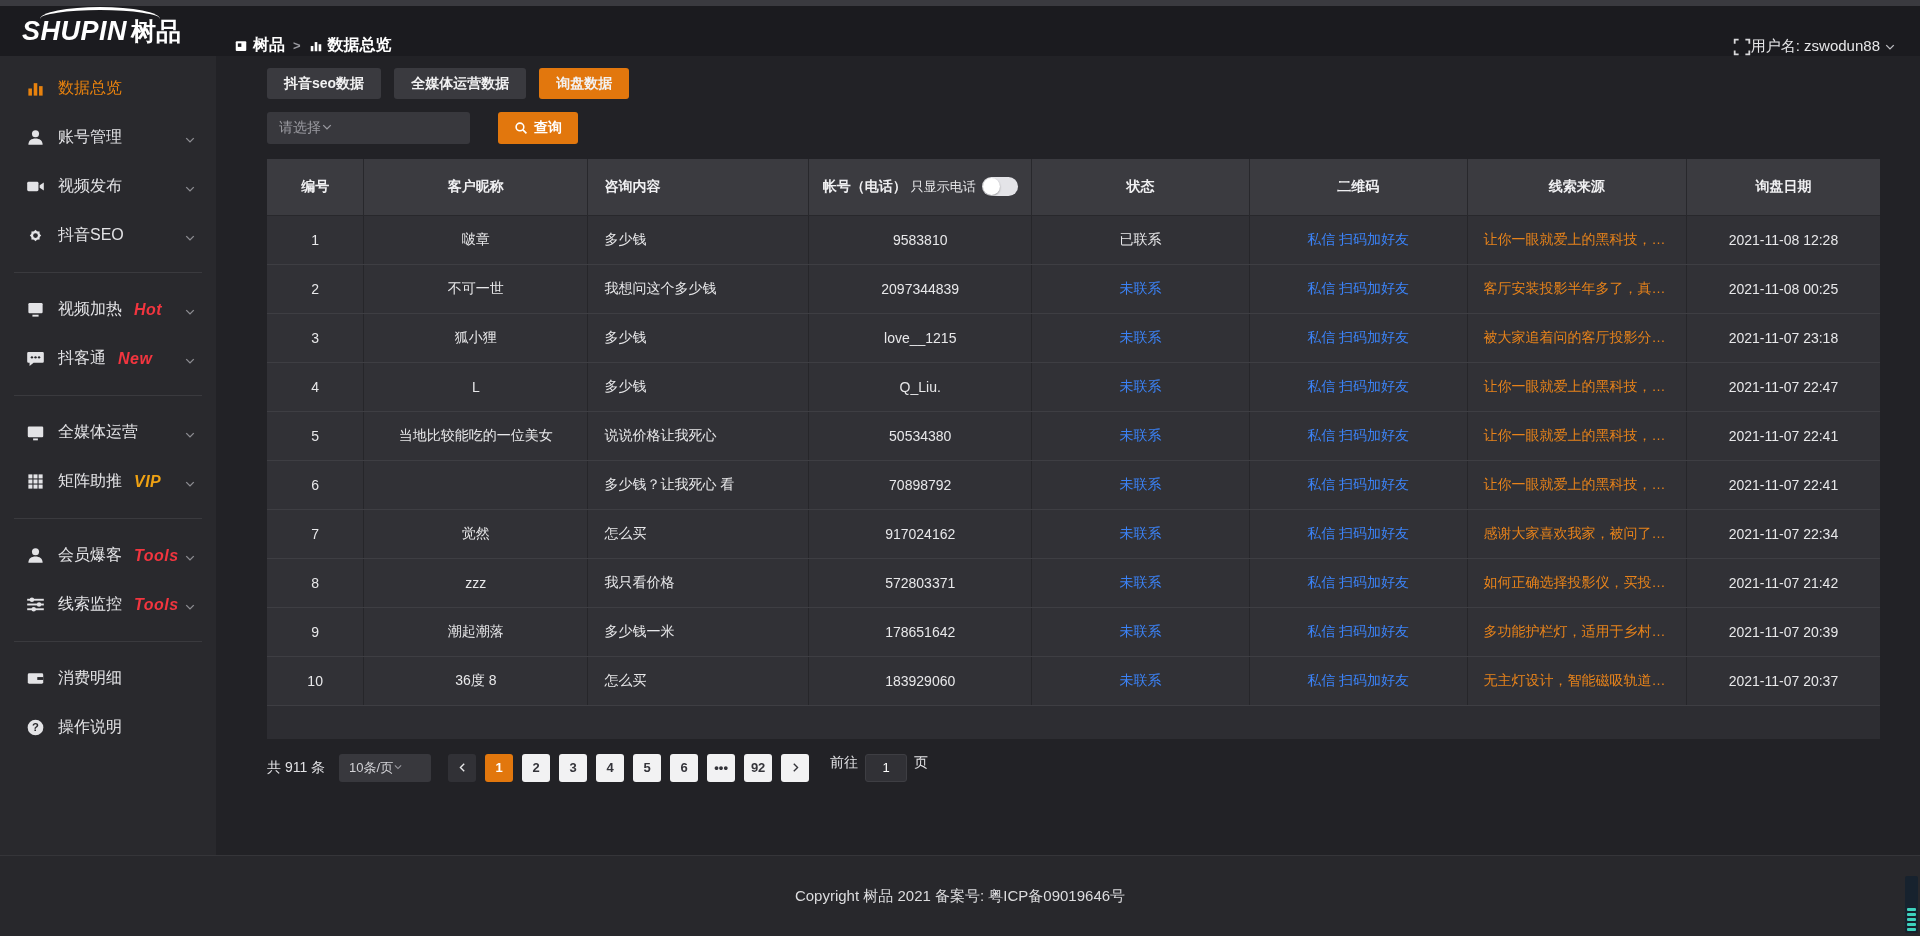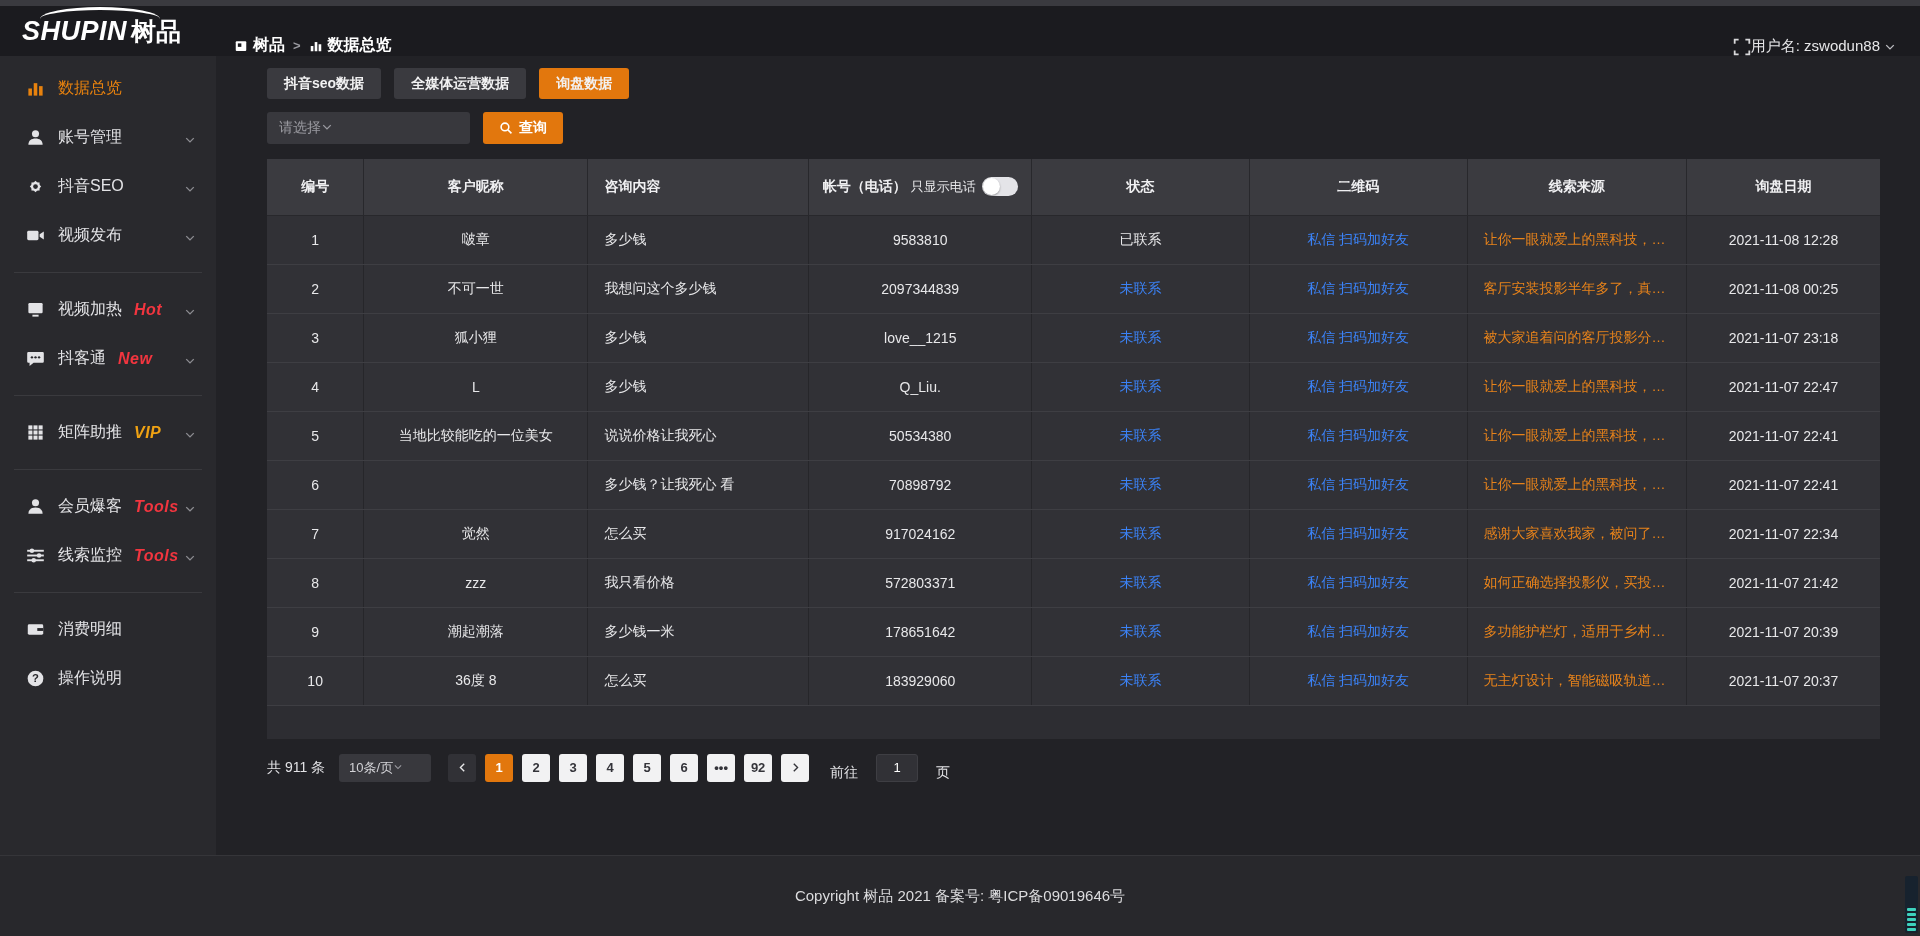--- a/index.html
+++ b/index.html
@@ -35,21 +35,21 @@
   .badge.red { color:#f2353f; }
   .badge.gold { color:#efa213; }
   .side-chevron { margin-left:auto; width:12px; height:12px; color:#8d8d92; }
   .side-divider { height:1px; background:#3a3a3e; margin:12px 14px; }
   
   .content { flex:1; background:#222226; padding:12px 40px 0 51px; overflow:hidden; }
   .tabs { display:flex; gap:13px; }
   .tab { height:31px; padding:0 17px; background:#3a3a3f; color:#f2f2f3; font-size:14px; font-weight:bold;
      border:none; border-radius:3px; display:flex; align-items:center; cursor:pointer; }
   .tab.active { background:#e2770d; }
-  .filters { display:flex; align-items:center; margin-top:13px; gap:13px; }
+  .filters { display:flex; align-items:center; margin-top:13px; gap:28px; }
   .select { width:203px; height:32px; background:#38383d; border-radius:3px; display:flex; align-items:center;
      padding:0 10px 0 12px; color:#9b9ba1; cursor:pointer; }
   .select svg { margin-left:auto; width:12px; height:12px; color:#9b9ba1; }
   .pill-btn { height:32px; padding:0 13px; background:#fff; color:#3a3a3a; font-size:14px; border:1px solid #fff;
      border-radius:3px; cursor:pointer; }
   .pill-btn.active { border-color:#e2770d; }
   .search-btn { height:32px; padding:0 16px; background:#e2770d; color:#fff; font-size:14px; border:none; border-radius:3px;
      display:flex; align-items:center; gap:6px; cursor:pointer; font-weight:bold; }
   .search-btn svg { width:14px; height:14px; }
   
@@ -74,21 +74,21 @@
   .pagination { display:flex; align-items:center; margin-top:15px; gap:9px; font-size:14px; color:#e3e3e6; }
   .pg-total { margin-right:5px; }
   .pg-size { width:92px; height:28px; background:#38383d; border-radius:3px; display:flex; align-items:center;
      padding:0 8px 0 10px; color:#d2d2d6; font-size:13px; cursor:pointer; margin-right:8px; }
   .pg-size svg { margin-left:auto; width:10px; height:10px; color:#9b9ba1; }
   .pg-btn { min-width:28px; height:28px; border:none; border-radius:3px; background:#f2f2f3; color:#34343a;
      font-size:13px; cursor:pointer; display:flex; align-items:center; justify-content:center; font-weight:bold; }
   .pg-btn.prev { background:#313136; color:#e8e8ea; }
   .pg-btn.current { background:#e2770d; color:#fff; }
   .pg-btn svg { width:11px; height:11px; }
-  .pg-goto { display:flex; align-items:flex-end; gap:18px; margin-left:12px; }
+  .pg-goto { display:flex; align-items:flex-start; gap:7px; margin-left:12px; }
   .pg-input { width:42px; height:28px; background:#313136; border:1px solid #3e3e43; border-radius:3px;
      color:#fff; text-align:center; font-size:13px; }
   
   .footer { height:81px; background:#28282c; border-top:1px solid #353539; display:flex; align-items:center;
      justify-content:center; color:#dcdcde; font-size:15px; }
   
   .mini-widget { position:absolute; right:2px; bottom:3px; width:13px; height:57px; background:#17222e;
      border-radius:2px; display:flex; flex-direction:column-reverse; padding:2px 2px; gap:2px; }
   .mini-widget i { display:block; height:3px; background:#3ed2be; border-radius:1px; }
 </style>
@@ -160,38 +160,38 @@
           </svg>
         </span>
         <span>账号管理</span>
         <span class="side-chevron"><svg viewBox="0 0 16 16" fill="none" stroke="currentColor" stroke-width="1.8">
             <polyline points="3,5.5 8,10.5 13,5.5"></polyline>
           </svg></span>
       </div>
       <div class="side-item">
         <span class="s-icon">
           <svg viewBox="0 0 16 16" fill="currentColor">
+            <rect x="1" y="4" width="9.5" height="8" rx="1.2"></rect>
+            <path d="M11.5 7 15 4.6v6.8L11.5 9z"></path>
+          </svg>
+        </span>
+        <span>视频发布</span>
+        <span class="side-chevron"><svg viewBox="0 0 16 16" fill="none" stroke="currentColor" stroke-width="1.8">
+            <polyline points="3,5.5 8,10.5 13,5.5"></polyline>
+          </svg></span>
+      </div>
+      <div class="side-item">
+        <span class="s-icon">
+          <svg viewBox="0 0 16 16" fill="currentColor">
             <rect x="4.6" y="4.6" width="6.8" height="6.8"></rect>
             <rect x="4.6" y="4.6" width="6.8" height="6.8" transform="rotate(45 8 8)"></rect>
             <circle cx="8" cy="8" r="2" fill="#29292d"></circle>
           </svg>
         </span>
         <span>抖音SEO</span>
-        <span class="side-chevron"><svg viewBox="0 0 16 16" fill="none" stroke="currentColor" stroke-width="1.8">
-            <polyline points="3,5.5 8,10.5 13,5.5"></polyline>
-          </svg></span>
-      </div>
-      <div class="side-item">
-        <span class="s-icon">
-          <svg viewBox="0 0 16 16" fill="currentColor">
-            <rect x="1" y="4" width="9.5" height="8" rx="1.2"></rect>
-            <path d="M11.5 7 15 4.6v6.8L11.5 9z"></path>
-          </svg>
-        </span>
-        <span>视频发布</span>
         <span class="side-chevron"><svg viewBox="0 0 16 16" fill="none" stroke="currentColor" stroke-width="1.8">
             <polyline points="3,5.5 8,10.5 13,5.5"></polyline>
           </svg></span>
       </div>
       <div class="side-divider"></div>
       <div class="side-item">
         <span class="s-icon">
           <svg viewBox="0 0 16 16" fill="currentColor">
             <rect x="2" y="2.6" width="12" height="8.6" rx="1"></rect>
             <rect x="5.4" y="12.4" width="5.2" height="1.6"></rect>
@@ -212,20 +212,32 @@
             <circle cx="11" cy="7" r="1" fill="#29292d"></circle>
           </svg>
         </span>
         <span>抖客通</span>
         <span class="badge red">New</span>
         <span class="side-chevron"><svg viewBox="0 0 16 16" fill="none" stroke="currentColor" stroke-width="1.8">
             <polyline points="3,5.5 8,10.5 13,5.5"></polyline>
           </svg></span>
       </div>
       <div class="side-divider"></div>
+      <div class="side-item">
+        <span class="s-icon">
+          <svg viewBox="0 0 16 16" fill="currentColor">
+            <rect x="1.5" y="3" width="13" height="9" rx="1"></rect>
+            <rect x="6" y="13" width="4" height="1.6"></rect>
+          </svg>
+        </span>
+        <span>全媒体运营</span>
+        <span class="side-chevron"><svg viewBox="0 0 16 16" fill="none" stroke="currentColor" stroke-width="1.8">
+            <polyline points="3,5.5 8,10.5 13,5.5"></polyline>
+          </svg></span>
+      </div>
       <div class="side-item">
         <span class="s-icon">
           <svg viewBox="0 0 16 16" fill="currentColor">
             <g>
               <rect x="2" y="2" width="3.4" height="3.4"></rect>
               <rect x="6.3" y="2" width="3.4" height="3.4"></rect>
               <rect x="10.6" y="2" width="3.4" height="3.4"></rect>
               <rect x="2" y="6.3" width="3.4" height="3.4"></rect>
               <rect x="6.3" y="6.3" width="3.4" height="3.4"></rect>
               <rect x="10.6" y="6.3" width="3.4" height="3.4"></rect>

